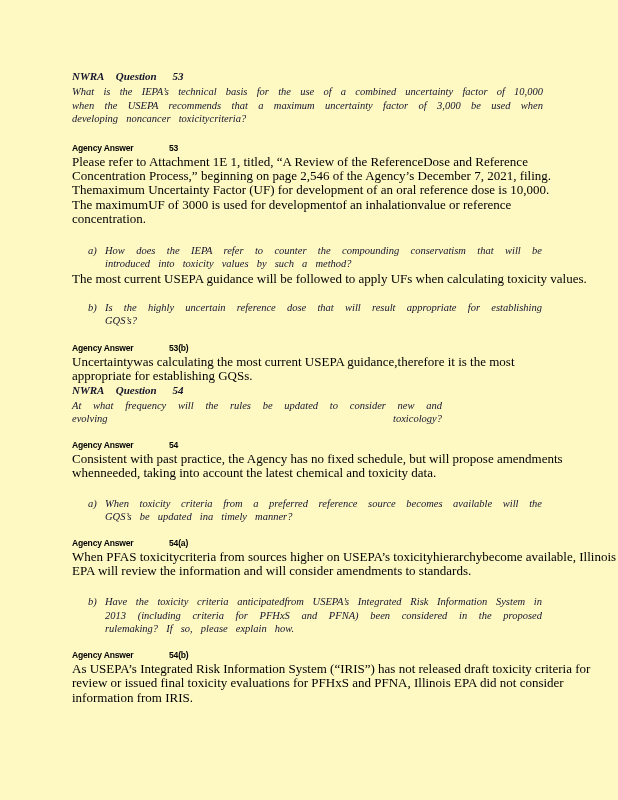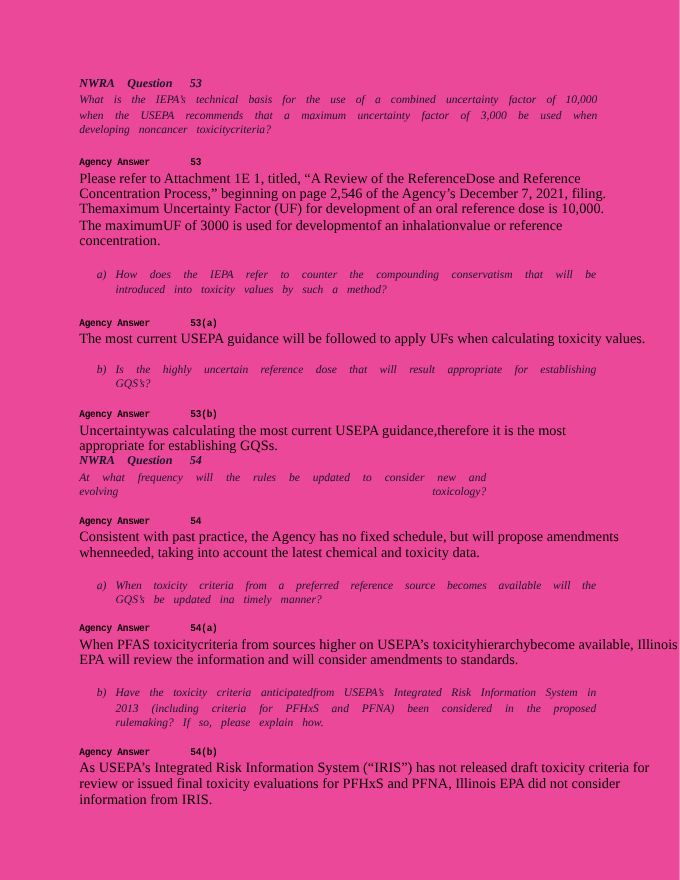--- a/index.html
+++ b/index.html
@@ -1,20 +1,20 @@
 <!DOCTYPE html>
 <html><head>
 <meta charset="utf-8">
 <style>
   html, body { margin: 0; padding: 0; background: #ffffff; }
   .page {
     position: relative;
     width: 618px;
     height: 800px;
-    background: #ec4899;
+    background: #fef9c3;
     box-sizing: border-box;
     padding: 70px 0 0 72px;
     overflow: hidden;
     font-family: "Liberation Serif", serif;
     color: #000000;
   }
 
   
   .q-head { font-size: 11px; font-weight: bold; font-style: italic; color: #14142a; line-height: 13px; }
   .q-head .org  { display: inline-block; width: 41px; }
@@ -23,21 +23,21 @@
   
   .q-text {
     font-style: italic; font-size: 10.5px; color: #14142a;
     line-height: 13.5px; width: 471px;
     text-align: justify; word-spacing: 5.5px; margin-top: 2px;
   }
   .just-last { text-align-last: justify; }
 
   
   .a-head {
-    font-family: Liberation Mono, monospace; font-weight: bold;
+    font-family: Liberation Sans, sans-serif; font-weight: bold;
     font-size: 9.5px; letter-spacing: -0.2px; line-height: 12px; color: #000;
   }
   .a-head .label { display: inline-block; width: 95px; transform: scaleX(0.9); transform-origin: 0 50%; }
   .a-head .num   { display: inline-block; transform: scaleX(0.9); transform-origin: 0 50%; }
 
   
   .a-text { font-size: 13px; line-height: 14.4px; margin-top: 1px; color: #000; }
   .w485 { width: 485px; } .w500 { width: 500px; } .w505 { width: 505px; } .w548 { width: 548px; }
   .wq370 { width: 370px; }
 
@@ -69,24 +69,20 @@
     <span class="label">Agency Answer</span>
     <span class="num">53</span>
   </div>
   <div class="a-text w485 mt1">Please refer to Attachment 1E 1, titled, “A Review of the ReferenceDose and Reference Concentration Process,” beginning on page 2,546 of the Agency’s December 7, 2021, filing. Themaximum Uncertainty Factor (UF) for development of an oral reference dose is 10,000. The maximumUF of 3000 is used for developmentof an inhalationvalue or reference concentration.</div>
 
   <div class="subq mt17">
     <span class="marker">a)</span>
     <span class="text">How does the IEPA refer to counter the compounding conservatism that will be introduced into toxicity values by such a method?</span>
   </div>
 
-  <div class="a-head mt17">
-    <span class="label">Agency Answer</span>
-    <span class="num">53(a)</span>
-  </div>
   <div class="a-text w548 mt1">The most current USEPA guidance will be followed to apply UFs when calculating toxicity values.</div>
 
   <div class="subq mt15">
     <span class="marker">b)</span>
     <span class="text just-last">Is the highly uncertain reference dose that will result appropriate for establishing GQS’s?</span>
   </div>
 
   <div class="a-head mt14">
     <span class="label">Agency Answer</span>
     <span class="num">53(b)</span>

